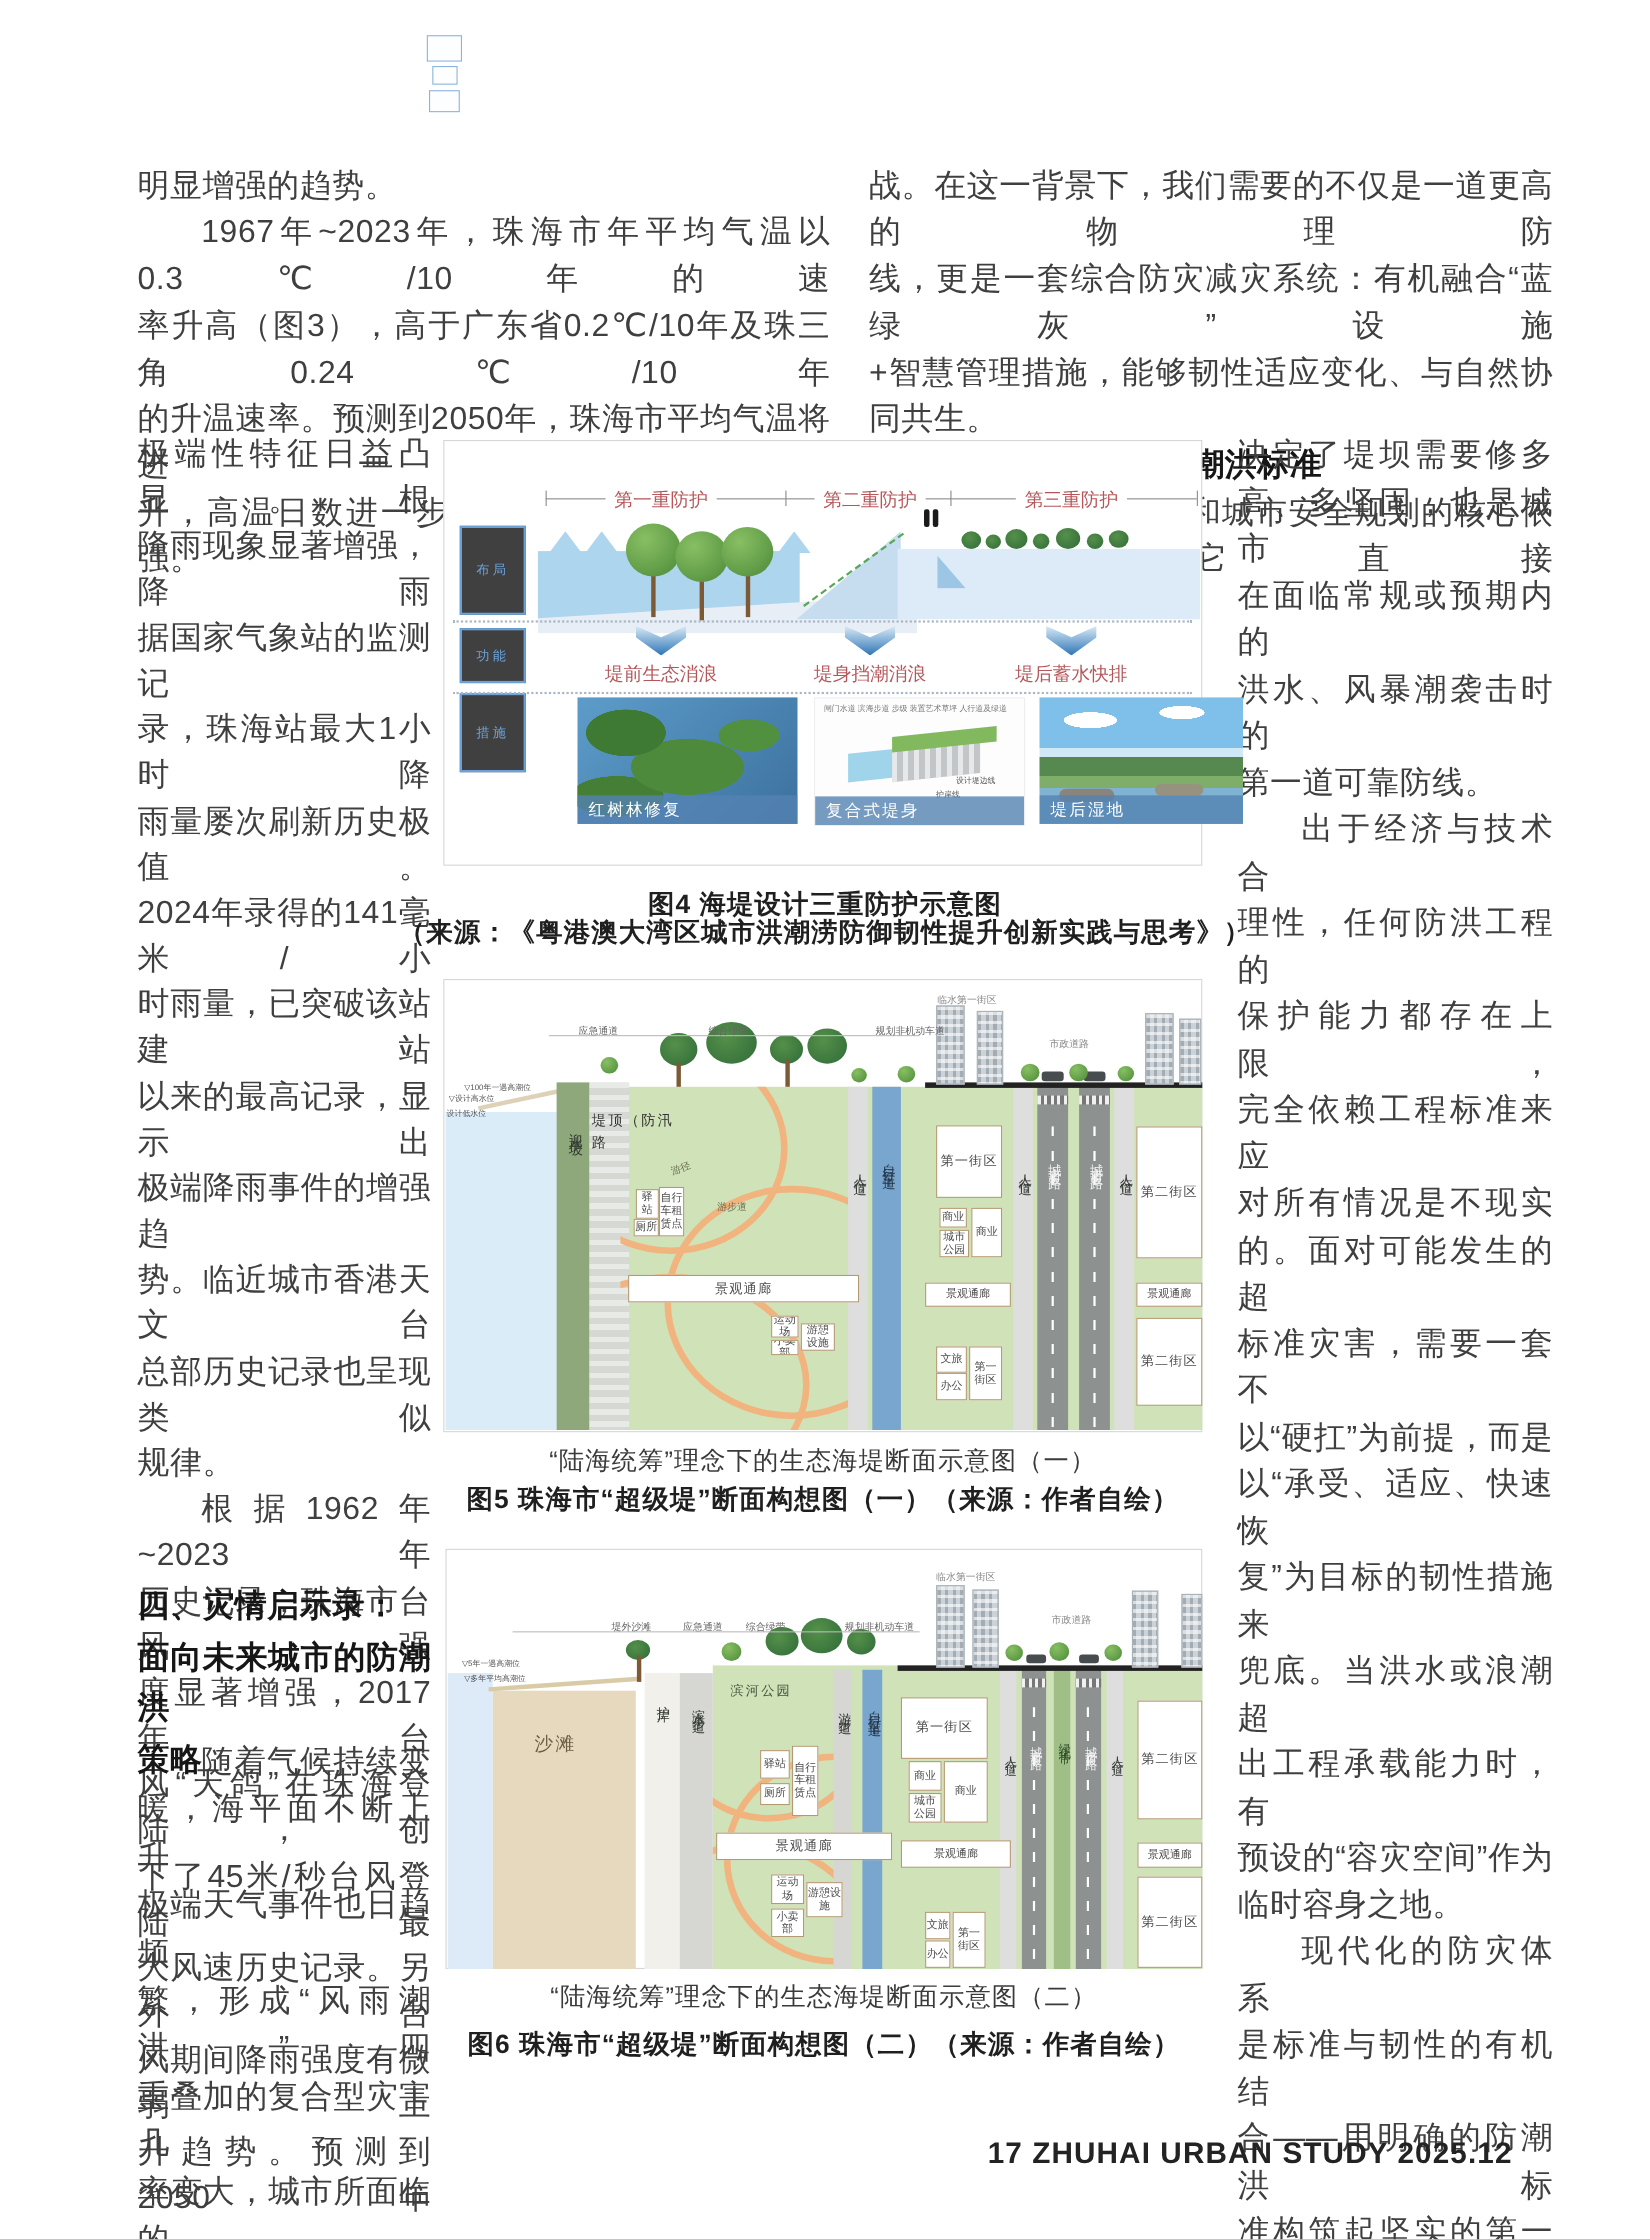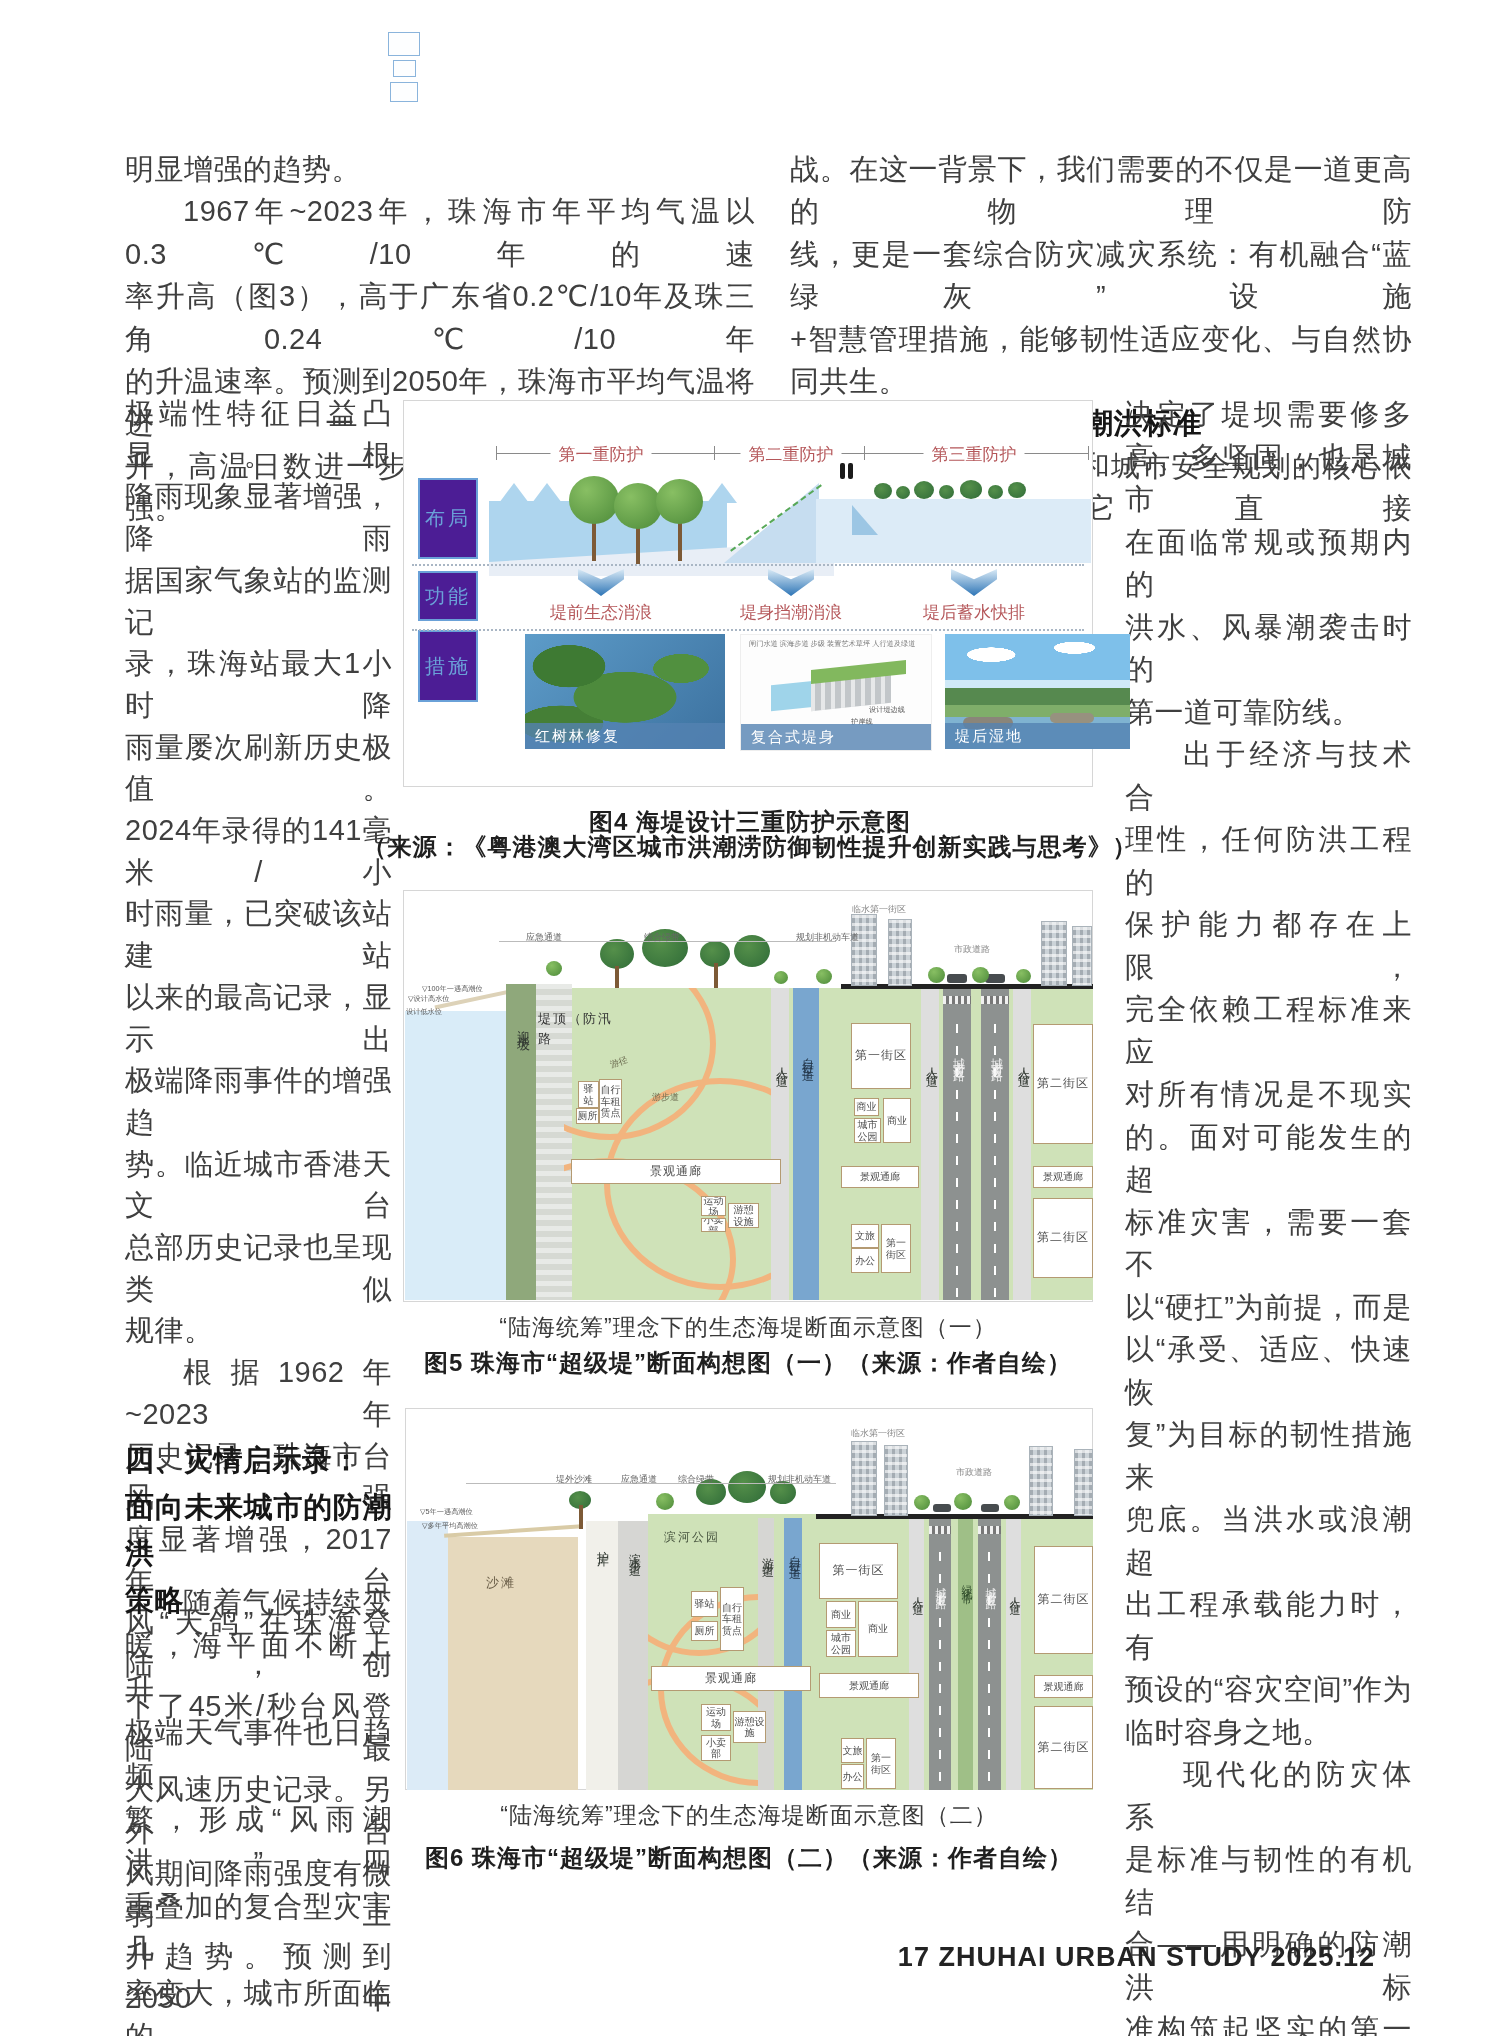--- a/index.html
+++ b/index.html
@@ -5,22 +5,22 @@
   html,body{margin:0;padding:0;background:#9e9e9e;}
   #page{position:relative;width:1500px;height:2036px;background:#ffffff;overflow:hidden;
         font-family:"Liberation Sans","DejaVu Sans",sans-serif;}
   .abs{position:absolute;}
   .colblock{position:absolute;font-size:29px;color:#3f3f3f;letter-spacing:.5px;}
   .ln{text-align:justify;text-align-last:justify;text-justify:inter-character;}
   .ln.ind{text-indent:2em;}
   .ln.end{text-align-last:left;}
   .ln.hd{font-weight:bold;color:#161616;}
   .fig{position:absolute;border:1px solid #d6d6d6;background:#fff;box-sizing:border-box;}
-  .rowbox{position:absolute;left:14px;width:60px;border:2px solid #6aa1d8;background:#4c1d95;color:#6aa1d8;
-          display:flex;align-items:center;justify-content:center;font-size:20px;letter-spacing:3px;box-sizing:border-box;}
+  .rowbox{position:absolute;left:14px;width:60px;border:2px solid #6aa1d8;background:#404040;color:#6aa1d8;
+          display:flex;align-items:center;justify-content:center;font-size:12px;letter-spacing:3px;box-sizing:border-box;}
   .dotline{position:absolute;border-top:2px dotted #a9b6c4;}
   .tier{position:absolute;background:#fff;padding:0 8px;font-size:17px;color:#b5575a;white-space:nowrap;transform:translateX(-50%);}
   .dim{position:absolute;border-top:1px solid #8a8a8a;}
   .tick{position:absolute;width:1px;height:14px;background:#8a8a8a;}
   .varrow{position:absolute;width:46px;height:27px;background:linear-gradient(#d9eaf6,#2e75b6);
           clip-path:polygon(0 0,50% 38%,100% 0,100% 38%,50% 100%,0 38%);}
   .flabel{position:absolute;width:160px;text-align:center;color:#b5575a;font-size:17px;transform:translateX(-50%);white-space:nowrap;}
   .photo{position:absolute;overflow:hidden;margin-left:39px;}
   .pcap{position:absolute;left:0;right:0;bottom:0;height:26px;background:rgba(84,130,177,.8);color:#fff;
         font-size:15px;display:flex;align-items:center;padding-left:10px;letter-spacing:2px;}
@@ -309,21 +309,21 @@
   <div class="subcap" style="left:403px;top:1312px;width:690px">“陆海统筹”理念下的生态海堤断面示意图（一）</div>
   <div class="cap" style="left:303px;top:1347px;width:890px">图5 珠海市“超级堤”断面构想图（一）（来源：作者自绘）</div>
 
   <div class="fig" style="left:405px;top:1408px;width:688px;height:382px">
 
     <div class="abs" style="left:242px;top:105px;width:445px;height:276px;background:#cfe2b8"></div>
 
     <div class="abs" style="left:1px;top:112px;width:41px;height:269px;background:#dcebf7"></div>
     <div class="abs" style="left:42px;top:128px;width:130px;height:253px;background:#e6d9bd"></div>
     <div class="abs" style="left:38px;top:120px;width:138px;height:4px;background:#d9cba6;transform:rotate(-4deg)"></div>
-    <div class="abs" style="left:80px;top:165px;font-size:13px;color:#6b5f49;letter-spacing:2px">沙滩</div>
+    <div class="abs" style="left:80px;top:165px;font-size:17px;color:#6b5f49;letter-spacing:2px">沙滩</div>
     <div class="crown dark" style="left:163px;top:82px;width:22px;height:18px"></div>
     <div class="trunk" style="left:173px;top:96px;height:24px"></div>
     <div class="band" style="left:180px;top:112px;width:32px;height:269px;background:#f1f0ea">
       <div class="vlabel" style="left:8px;top:20px;font-size:12px">护岸</div>
     </div>
     <div class="band" style="left:212px;top:112px;width:30px;height:269px;background:#d6d6d3">
       <div class="vlabel" style="left:8px;top:22px;font-size:12px">滨水步道</div>
     </div>
     <div class="abs" style="left:258px;top:120px;font-size:12px;color:#45523d;letter-spacing:2px">滨河公园</div>
 

